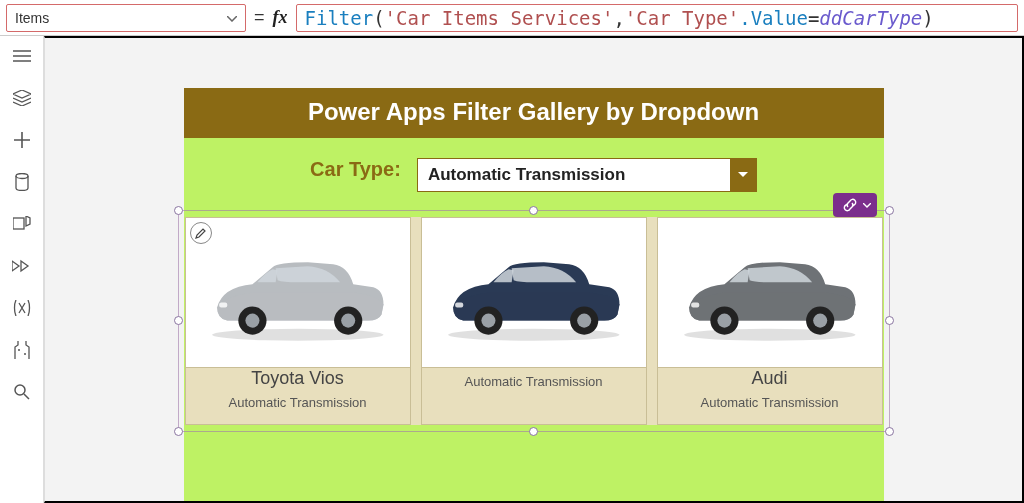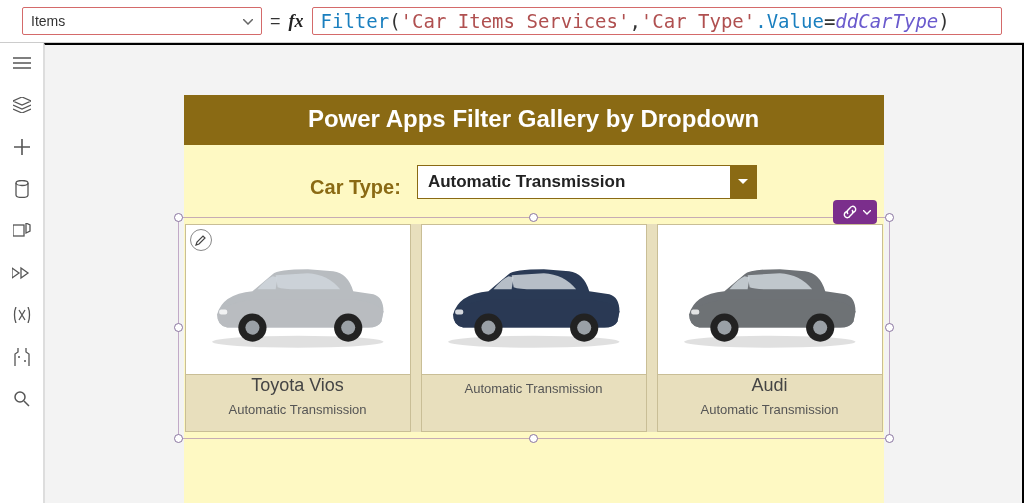--- a/index.html
+++ b/index.html
@@ -7,22 +7,22 @@
       font-family: "Segoe UI", Arial, sans-serif;
       background: #fff;
       width: 1024px;
       height: 503px;
       overflow: hidden;
       position: relative;
     }
     .top-bar {
       display: flex;
       align-items: center;
-      height: 43px;
-      padding: 4px 22px;
+      height: 36px;
+      padding: 4px 6px;
       gap: 8px;
       border-bottom: 1px solid #ccc;
     }
     .property-select {
       width: 240px;
       height: 28px;
       border: 1px solid #d46a6a;
       border-radius: 2px;
       display: flex;
       align-items: center;
@@ -91,34 +91,34 @@
       position: relative;
       border: 2px solid #000;
       border-left: 1px solid #ddd;
       overflow: hidden;
       display: flex;
       justify-content: center;
     }
     .app-screen {
       margin-top: 50px;
       width: 700px;
-      background: #fef9c3;
+      background: #bef264;
       position: relative;
     }
     .app-header {
       background: #8a6a14;
       color: #fff;
       text-align: center;
       font-size: 24px;
       font-weight: 700;
       padding: 10px 0 12px;
     }
     .filter-row {
       display: flex;
-      align-items: flex-end;
+      align-items: flex-start;
       justify-content: center;
       gap: 16px;
       padding: 20px 0 18px;
     }
     .filter-label {
       font-size: 20px;
       font-weight: 600;
       color: #8a6a14;
     }
     .dropdown {

